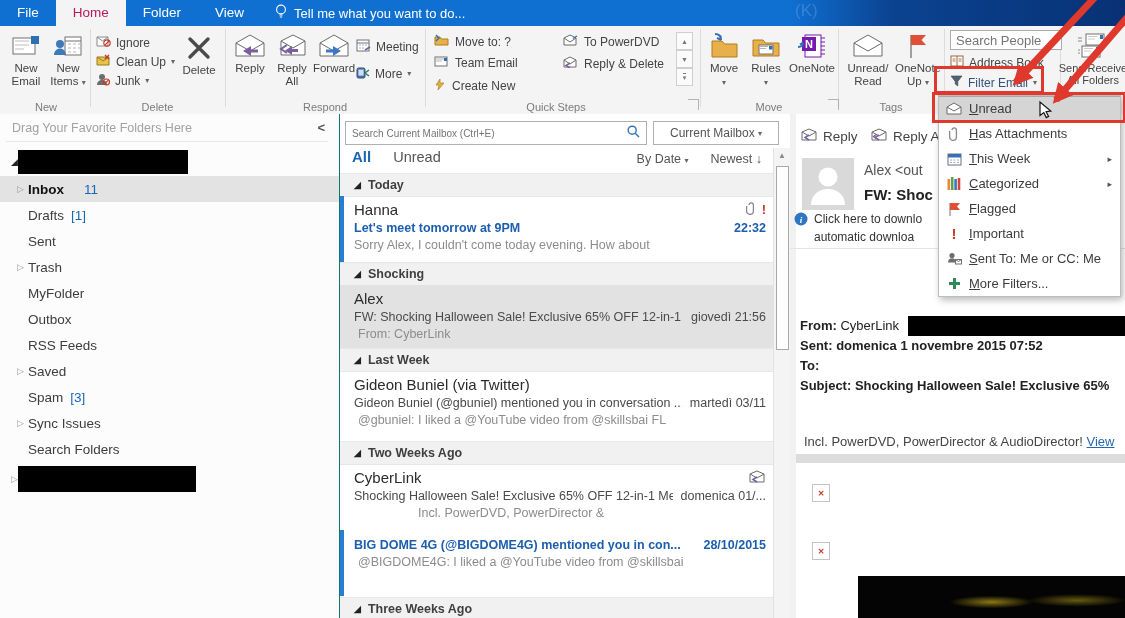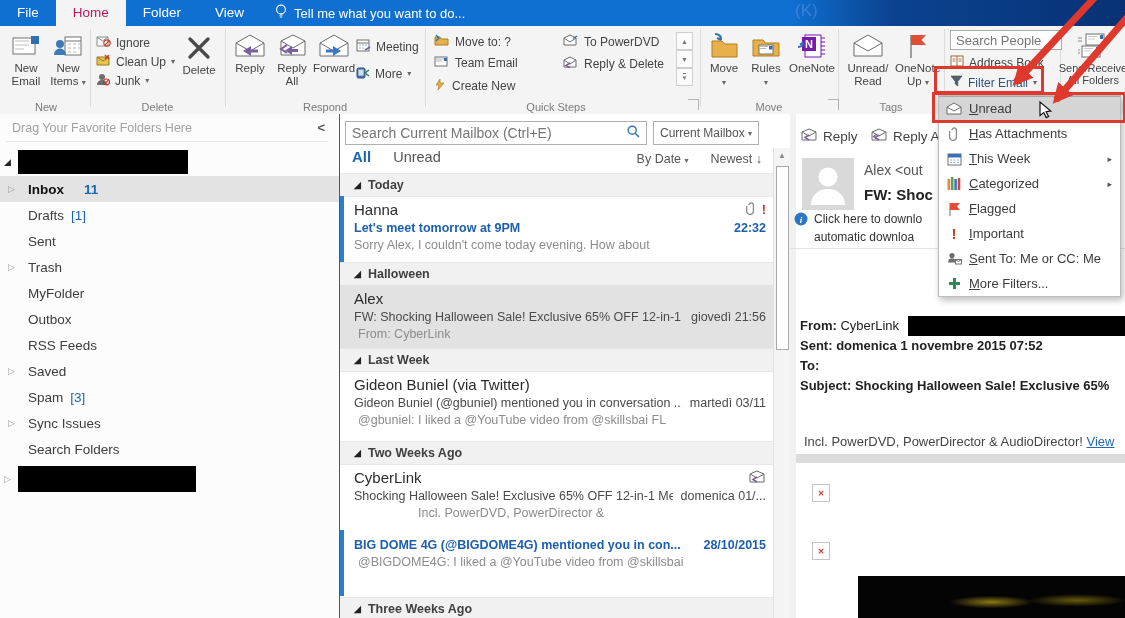--- a/index.html
+++ b/index.html
@@ -30,42 +30,42 @@
   .qrow{position:absolute;display:flex;align-items:center;gap:6px;font-size:12px;white-space:nowrap;}
   .qsb{position:absolute;width:15px;height:16px;border:1px solid #cfcfcf;background:#fbfbfb;
        font-size:7px;color:#777;display:flex;align-items:center;justify-content:center;}
   .launcher{position:absolute;width:10px;height:10px;border-left:1px solid #9a9a9a;border-bottom:1px solid #9a9a9a;
             transform:rotate(180deg);opacity:.7;}
   .speople{position:absolute;width:100px;height:18px;border:1px solid #ababab;background:#fff;
            font-size:13px;color:#999;padding:0 5px;font-family:"Liberation Sans",sans-serif;}
 
   
   .sidebar{position:absolute;left:0;top:114px;width:339px;height:504px;background:#fcfcfc;
-           border-right:1px solid #0f766e;font-size:13.5px;}
+           border-right:1px solid #0f766e;font-size:13.5px;text-align:right;}
   .favhint{position:absolute;left:12px;top:7px;color:#a2a2a2;font-size:12.5px;}
   .favcol{position:absolute;right:14px;top:6px;color:#555;font-weight:bold;font-size:13px;}
   .favdiv{position:absolute;left:6px;top:27px;width:322px;height:1px;background:#e6e6e6;}
   .acct{position:absolute;left:0;display:flex;align-items:center;}
   .redact{background:#000;display:inline-block;}
   .frow{position:absolute;left:0;width:339px;height:26px;display:flex;align-items:center;}
   .frow .exp{width:16px;margin-left:8px;font-size:9px;color:#9a9a9a;}
   .frow .fname{margin-left:4px;color:#3d3d3d;}
   .frow.sel{background:#e3e3e3;}
   .frow.sel .fname{font-weight:bold;color:#111;}
   .fcount{margin-left:7px;color:#1866b4;}
-  .fcount.b{font-weight:bold;margin-left:20px;}
+  .fcount.b{font-weight:normal;margin-left:20px;}
 
   .mlist{position:absolute;left:340px;top:114px;width:450px;height:504px;background:#fff;
          border-right:1px solid #d0d0d0;}
   .srow{position:absolute;left:5px;top:7px;display:flex;gap:6px;}
   .sinput{width:300px;height:22px;border:1px solid #b0b0b0;background:#fff;display:flex;align-items:center;}
-  .sinput input{border:0;outline:0;flex:1;font-size:14px;color:#777;padding:0 6px;background:transparent;
+  .sinput input{border:0;outline:0;flex:1;font-size:10px;color:#777;padding:0 6px;background:transparent;
                 font-family:"Liberation Sans",sans-serif;}
   .scope{width:92px;height:22px;border:1px solid #b0b0b0;background:#fff;display:flex;align-items:center;
-         justify-content:space-between;padding:0 6px;font-size:12px;color:#555;text-align:right;}
+         justify-content:space-between;padding:0 16px;font-size:12px;color:#555;text-align:right;}
   .ltabs{position:absolute;left:12px;top:34px;display:flex;align-items:baseline;gap:22px;}
   .tall{color:#1866b4;font-weight:bold;font-size:15px;}
   .tunread{color:#555;font-size:14.5px;}
   .sorts{position:absolute;right:28px;top:38px;display:flex;gap:22px;font-size:12.5px;color:#555;}
   .ghdr{position:absolute;left:0;width:434px;background:#f1f1f1;border-top:1px solid #e7e7e7;
         border-bottom:1px solid #e7e7e7;display:flex;align-items:center;font-size:12.5px;
         font-weight:bold;color:#3f3f3f;height:22px;}
   .ghdr .tri{margin:0 7px 0 14px;font-size:9px;color:#222;}
   .eitem{position:absolute;left:0;width:434px;padding:5px 8px 0 14px;box-sizing:border-box;}
   .eitem.sel{background:#e2e2e2;}
@@ -504,21 +504,21 @@
       <div class="l2 unread">
           <span class="subj">Let's meet tomorrow at 9PM</span>
           <span class="sp"></span>
         <span class="dt">22:32</span>
         </div>
       <div class="l3">Sorry Alex, I couldn't come today evening. How about</div>
     </div>
 
     <div class="ghdr" style="top:148px">
       <span class="tri">◢</span>
-      <span>Halloween</span>
+      <span>Shocking</span>
     </div>
     <div class="eitem sel" style="top:171px;height:63px">
       <div class="l1">
           <span>Alex</span>
         </div>
       <div class="l2">
           <span class="subj">FW: Shocking Halloween Sale! Exclusive 65% OFF 12-in-1 ...</span>
           <span class="sp"></span>
         <span class="dt">giovedì 21:56</span>
         </div>

